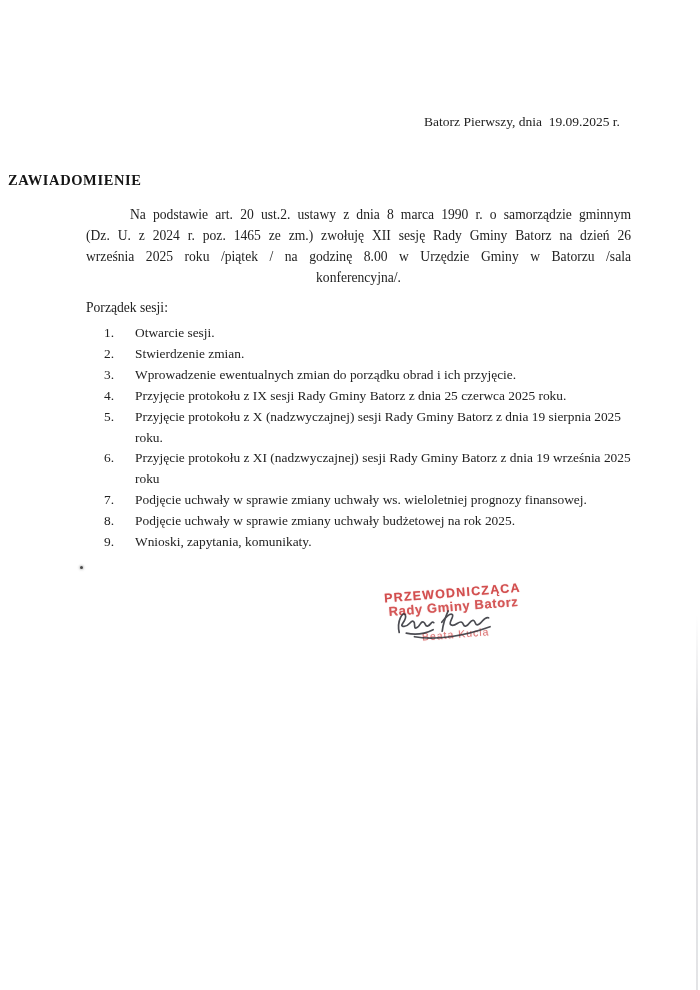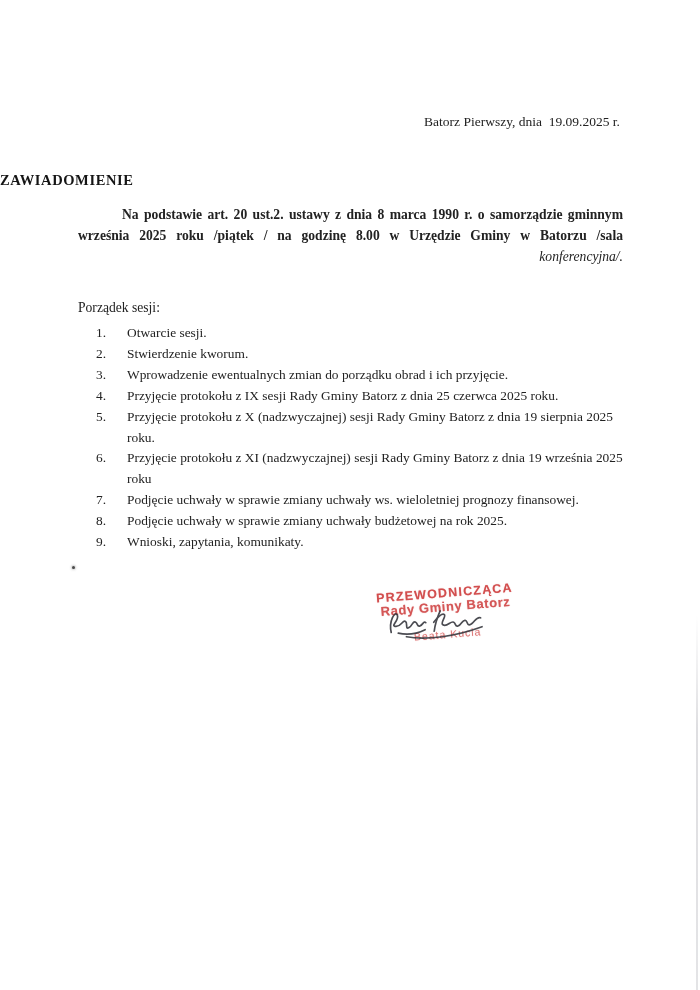--- a/index.html
+++ b/index.html
@@ -4,38 +4,38 @@
 <style>
   html,body{margin:0;padding:0;}
   body{
     width:700px;height:990px;
     background:#ffffff;
     font-family:"Liberation Serif", serif;
     color:#1e1e1e;
     position:relative;
     overflow:hidden;
   }
-  .page{position:absolute;inset:0;background:#fff;}
+  .page{position:absolute;inset:0;background:#fff;margin-left:8px;}
 
   .date-line{
     position:absolute;top:114px;right:80px;
     font-size:13.5px;white-space:pre;color:#222;
   }
   .doc-title{
     position:absolute;top:172px;left:0;width:700px;
     text-align:left;font-weight:bold;font-size:14.5px;
     letter-spacing:.6px;color:#151515;
   }
   .intro{
     position:absolute;top:204px;left:78px;width:545px;
     font-size:13.6px;line-height:21px;color:#222;
   }
-  .intro .jline{display:block;text-align:justify;text-align-last:justify;font-weight:bold;}
+  .intro .jline{display:block;text-align:justify;text-align-last:justify;}
   .intro .jline.first{text-indent:44px;}
-  .intro .lastline{display:block;text-align:right;font-style:italic;}
+  .intro .lastline{display:block;text-align:center;}
 
   .agenda-heading{
     position:absolute;top:300px;left:78px;
     font-size:13.6px;color:#222;
   }
   .agenda{
     position:absolute;top:323px;left:96px;width:527px;
     font-size:13.4px;line-height:20.9px;color:#222;
   }
   .agenda-item{display:flex;align-items:flex-start;}
@@ -85,34 +85,35 @@
 <body>
 
 <div class="page">
 
   <div class="date-line">Batorz Pierwszy, dnia  19.09.2025 r.</div>
 
   <div class="doc-title">ZAWIADOMIENIE</div>
 
   <div class="intro">
     <span class="jline first">Na podstawie art. 20 ust.2. ustawy z dnia 8 marca 1990 r. o samorządzie gminnym</span>
+    <span class="jline">(Dz. U. z 2024 r. poz. 1465 ze zm.)  zwołuję XII  sesję  Rady Gminy Batorz na dzień  26</span>
     <span class="jline">września 2025 roku /piątek /   na godzinę 8.00   w Urzędzie Gminy w Batorzu /sala</span>
     <span class="lastline">konferencyjna/.</span>
   </div>
 
   <div class="agenda-heading">Porządek sesji:</div>
 
   <div class="agenda">
     <div class="agenda-item">
       <span class="num">1.</span>
       <span class="txt">Otwarcie sesji.</span>
     </div>
     <div class="agenda-item">
       <span class="num">2.</span>
-      <span class="txt">Stwierdzenie kworum.</span>
+      <span class="txt">Stwierdzenie zmian.</span>
     </div>
     <div class="agenda-item">
       <span class="num">3.</span>
       <span class="txt">Wprowadzenie ewentualnych zmian do porządku obrad i ich przyjęcie.</span>
     </div>
     <div class="agenda-item">
       <span class="num">4.</span>
       <span class="txt">Przyjęcie protokołu z IX sesji Rady Gminy Batorz z dnia 25 czerwca 2025 roku.</span>
     </div>
     <div class="agenda-item">

